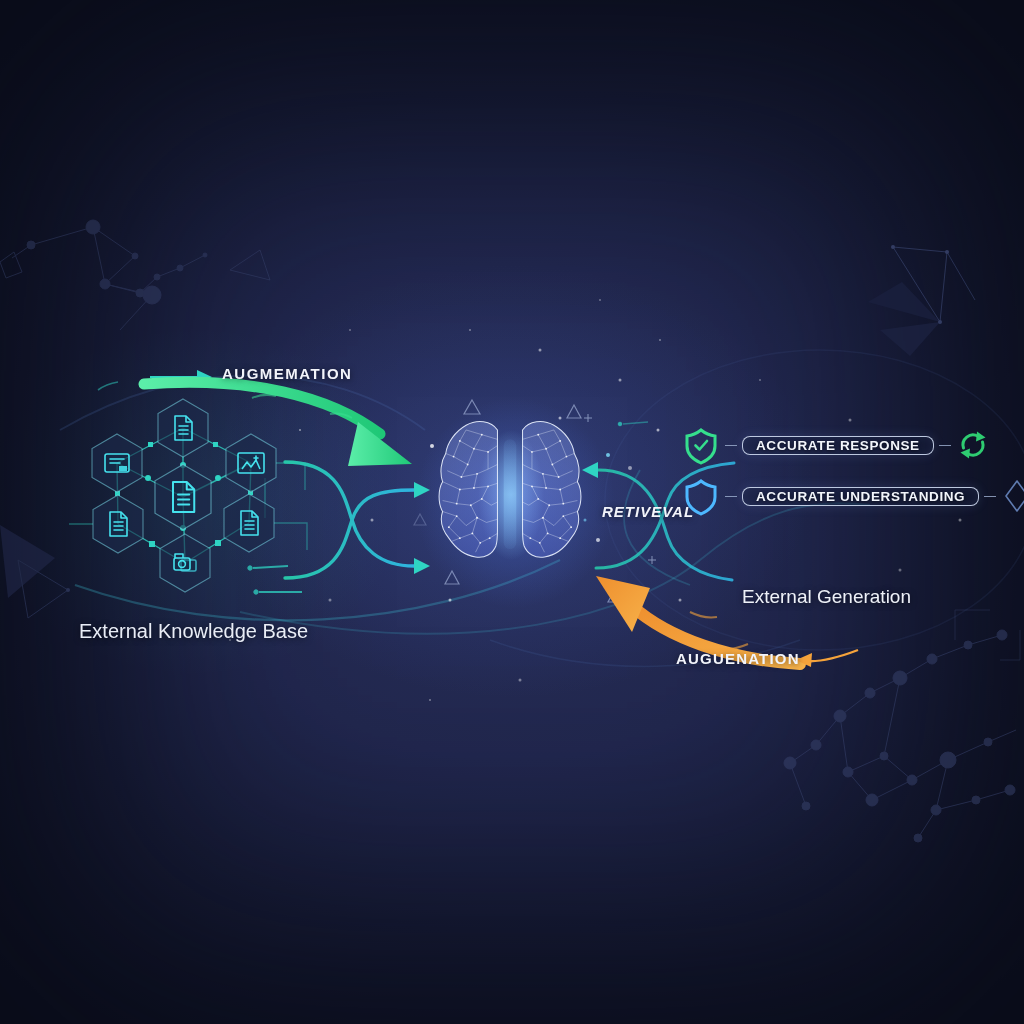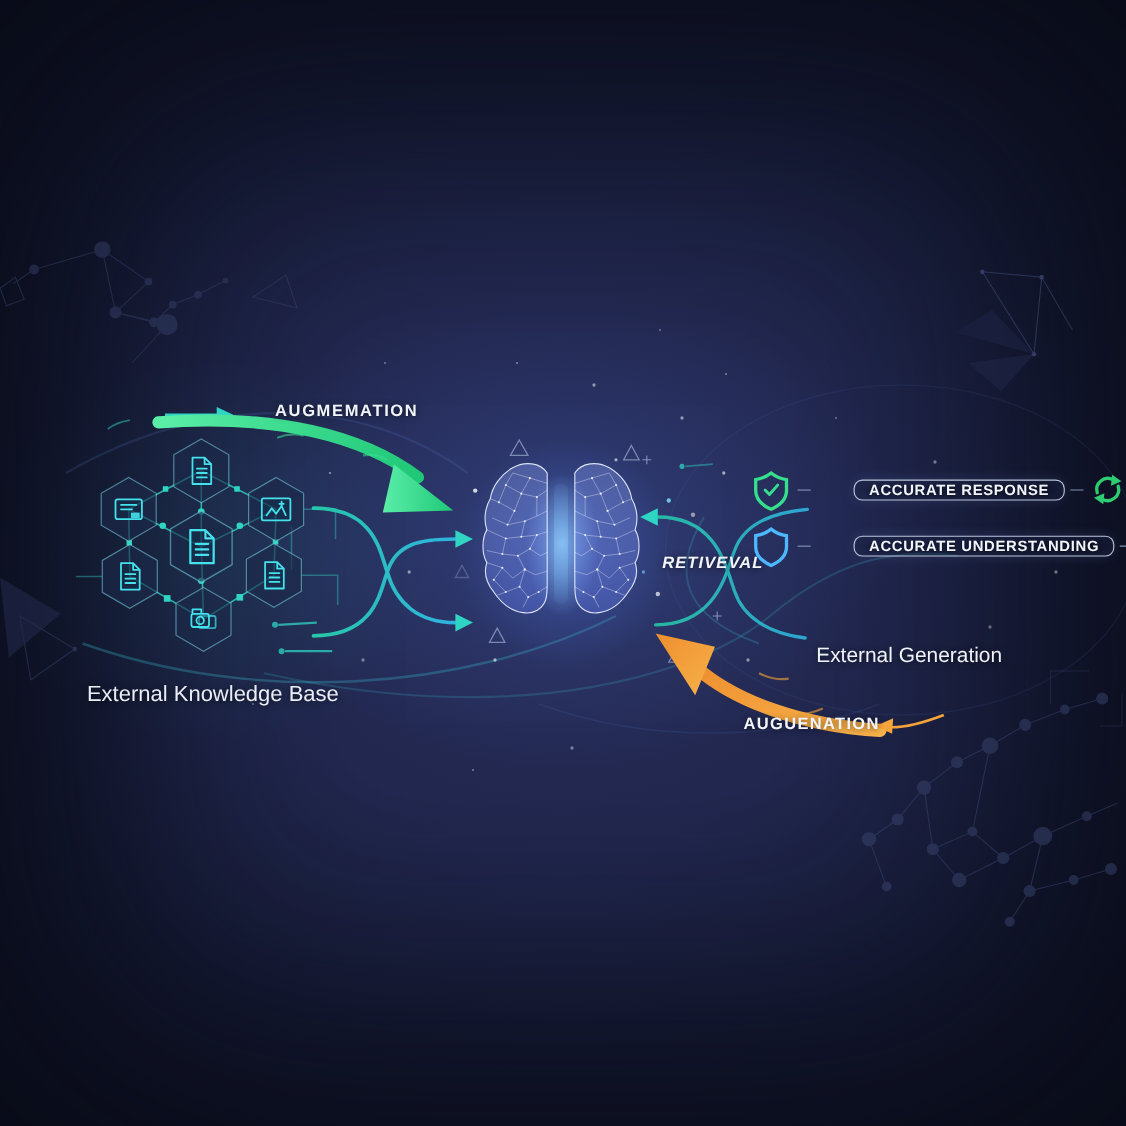--- a/index.html
+++ b/index.html
@@ -22,21 +22,20 @@
   .glow{position:absolute;pointer-events:none;}
   .row{position:absolute;left:682px;height:38px;display:flex;align-items:center;gap:5px;}
   .dash{width:12px;height:0;border-top:1.6px solid rgba(160,178,210,.8);}
   .obox{
     background:rgba(22,30,58,.40);
     border:1.6px solid rgba(208,220,242,.9);
     border-radius:8px;color:#f2f5fb;font-weight:bold;font-size:13.5px;
     letter-spacing:.6px;padding:1px 13px;white-space:nowrap;
     box-shadow:0 0 12px rgba(140,170,255,.14), inset 0 0 10px rgba(140,170,255,.07);
     text-shadow:0 1px 3px rgba(0,0,0,.5);
-    margin-left:34px;
   }
   svg{display:block;overflow:visible;}
 </style>
 </head>
 <body>
 
 <div class="stage">
 
   <svg class="abs" style="left:0;top:0" width="1024" height="1024" viewBox="0 0 1024 1024">
 
@@ -262,21 +261,21 @@
     <polygon points="582,470 598,462 598,478" fill="#2fd4c3"></polygon>
 
     <g>
       <path d="M800,664 C730,660 668,638 632,606" stroke="url(#gOrange)" stroke-width="12" stroke-linecap="round" fill="none"></path>
       <polygon points="596,576 650,588 632,632" fill="url(#gOrange)"></polygon>
       <path d="M690,612 q14,7 27,5 M748,644 q-16,7 -31,5" stroke="#f5a33b" stroke-width="2" fill="none" opacity=".6"></path>
       <path d="M858,650 C832,660 818,662 806,661" stroke="#f5a33b" stroke-width="2.4" fill="none"></path>
       <polygon points="796,660 812,653 811,667" fill="#f5a33b"></polygon>
     </g>
   </svg>
-  <div class="abs lbl lbl-caps" style="left:222px;top:365px;margin-left:28px;">AUGMEMATION</div>
+  <div class="abs lbl lbl-caps" style="left:222px;top:365px;">AUGMEMATION</div>
 
   <svg class="abs" style="left:420px;top:408px" width="180" height="185" viewBox="0 0 224 236">
     <defs>
       <linearGradient id="gBrain" x1="0" y1="0" x2="0" y2="1">
         <stop offset="0" stop-color="rgba(150,172,255,.30)"></stop>
           <stop offset="1" stop-color="rgba(84,104,205,.48)"></stop>
       </linearGradient>
       <linearGradient id="gGap" x1="0" y1="0" x2="0" y2="1">
         <stop offset="0" stop-color="rgba(120,190,255,.15)"></stop>
           <stop offset=".5" stop-color="rgba(150,215,255,.95)"></stop>

